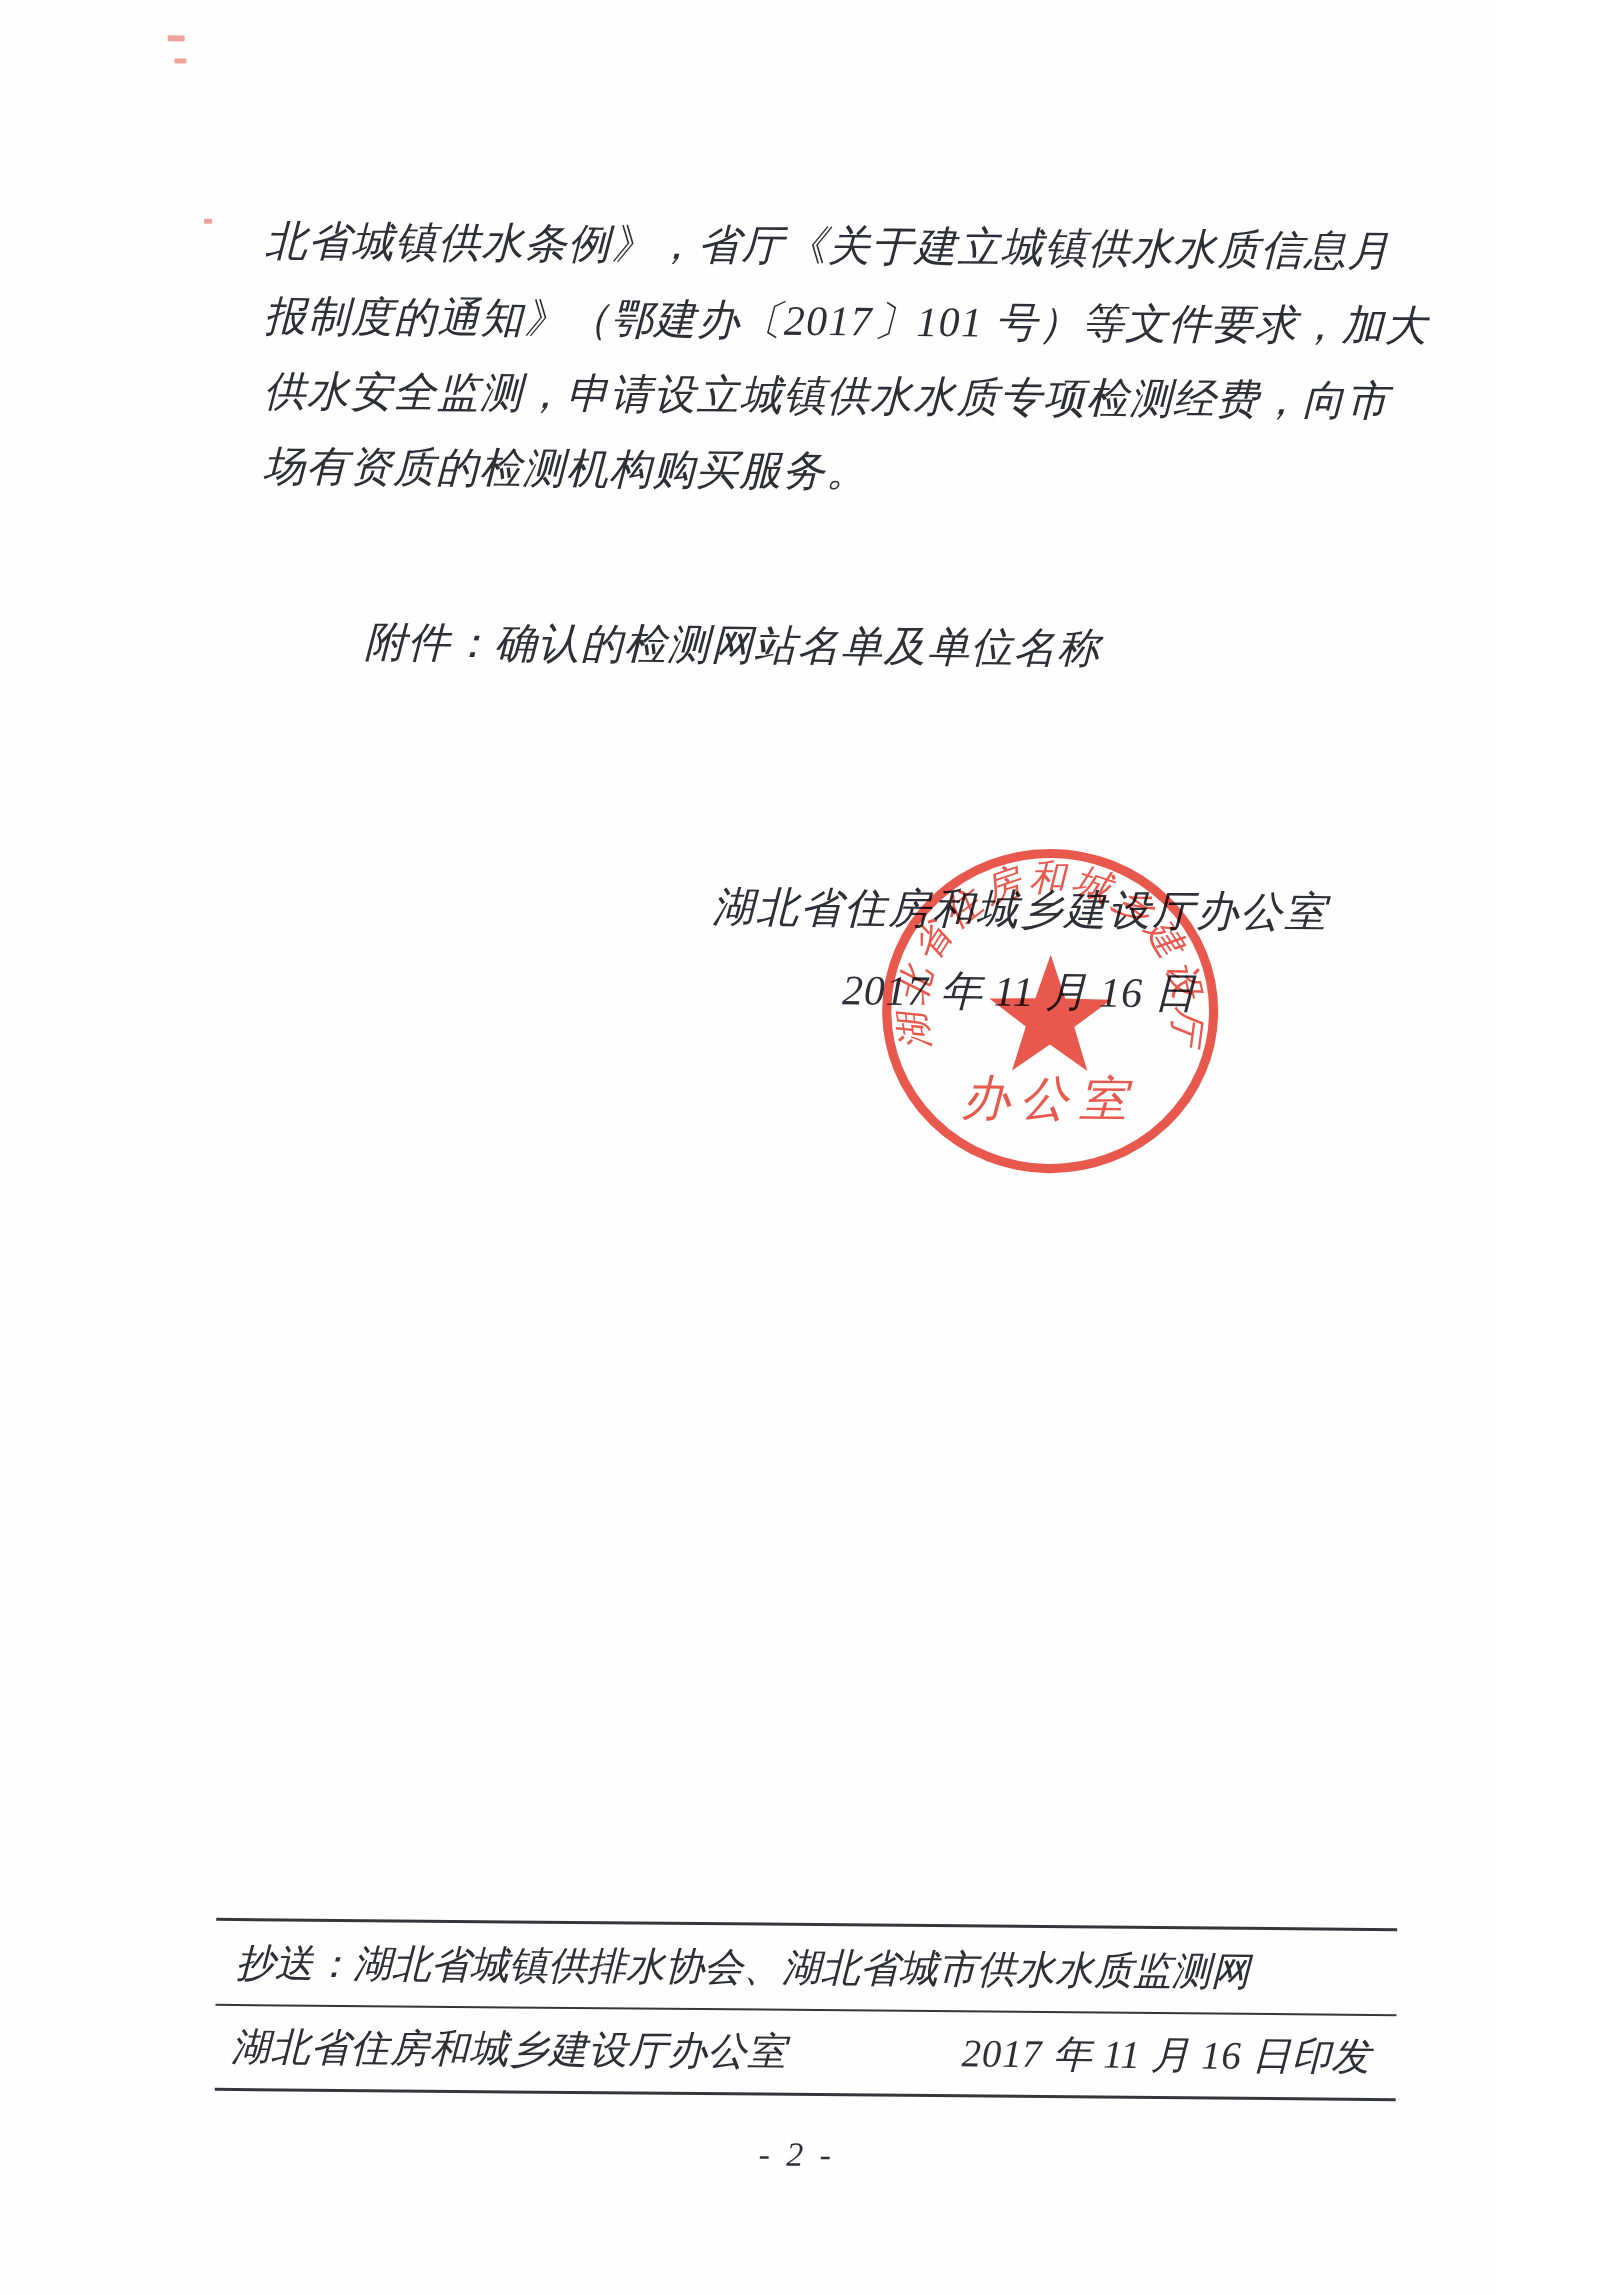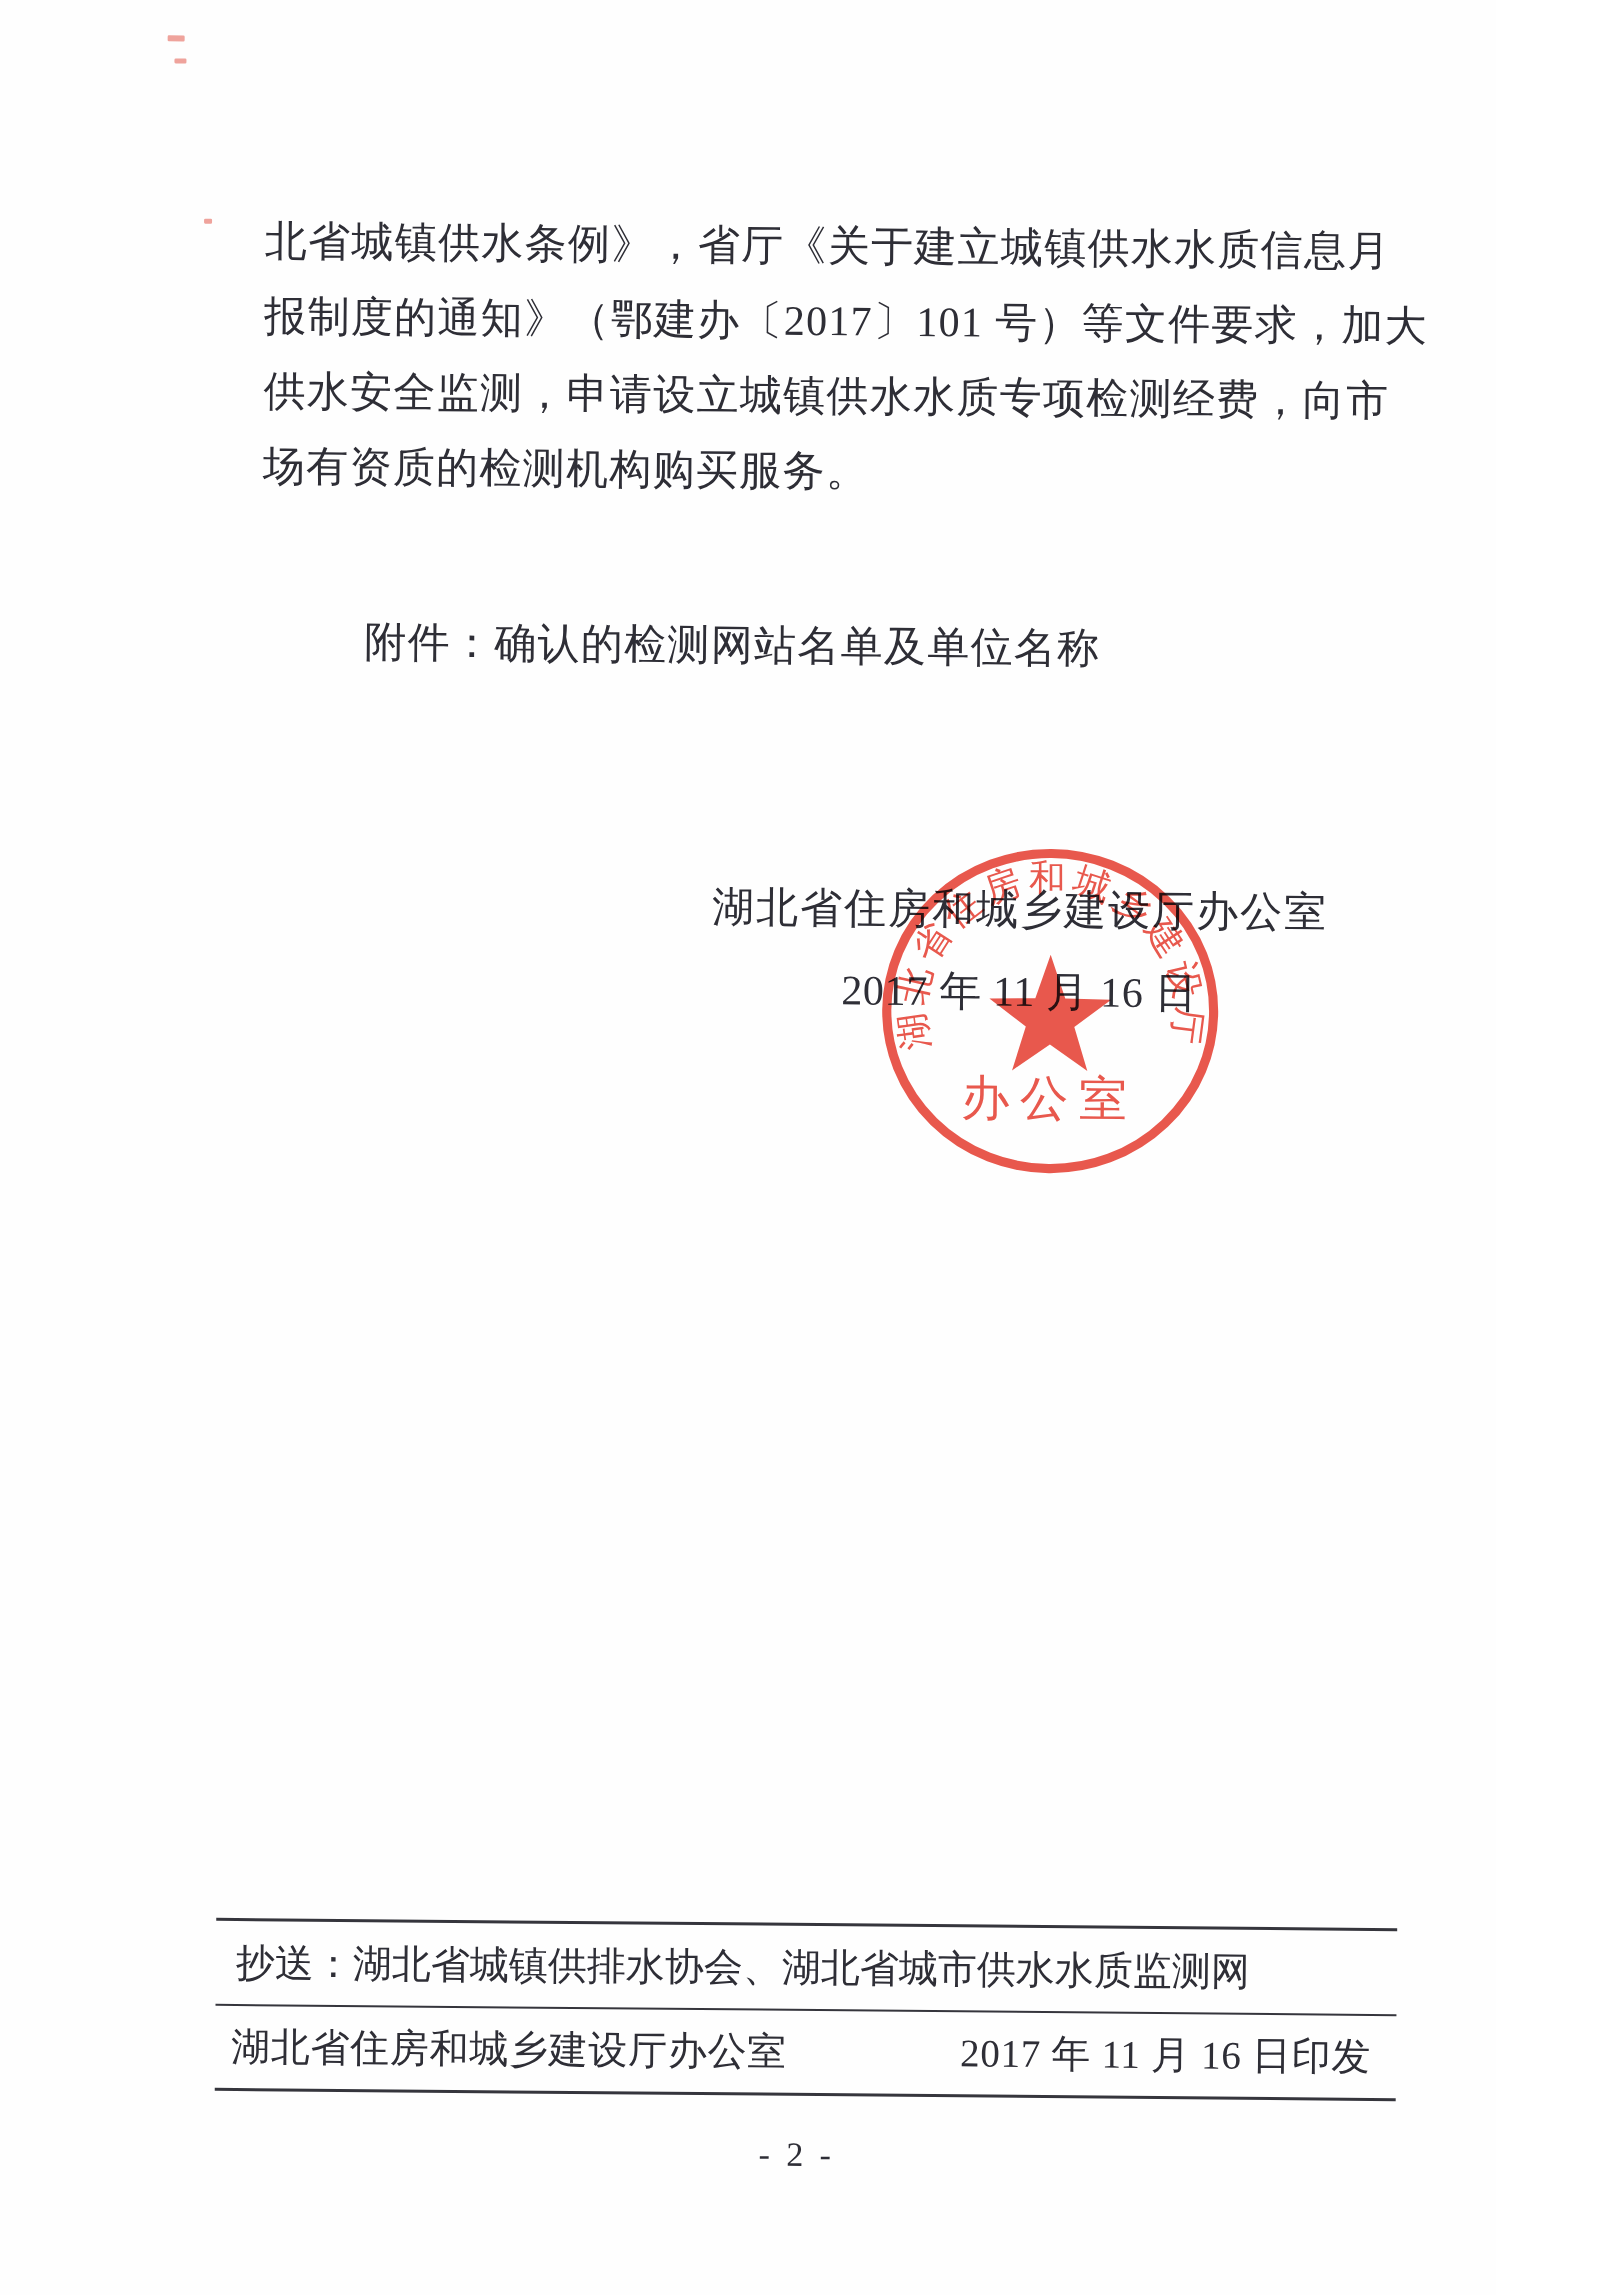--- a/index.html
+++ b/index.html
@@ -3,20 +3,21 @@
 <meta charset="utf-8">
 <style>
   html,body{margin:0;padding:0;background:#ffffff;}
   .page{
     position:relative;
     width:1496px;height:2295px;
     background:#fefefe;
     overflow:hidden;
     font-family:"Liberation Serif","DejaVu Serif",serif;
     color:#2e2e36;
+    font-style:italic;
   }
   
   .scan{
     position:absolute;inset:0;
     transform:rotate(0.5deg);
     transform-origin:812px 1147px;
   }
   .tline{
     position:absolute;
     font-size:42px;

